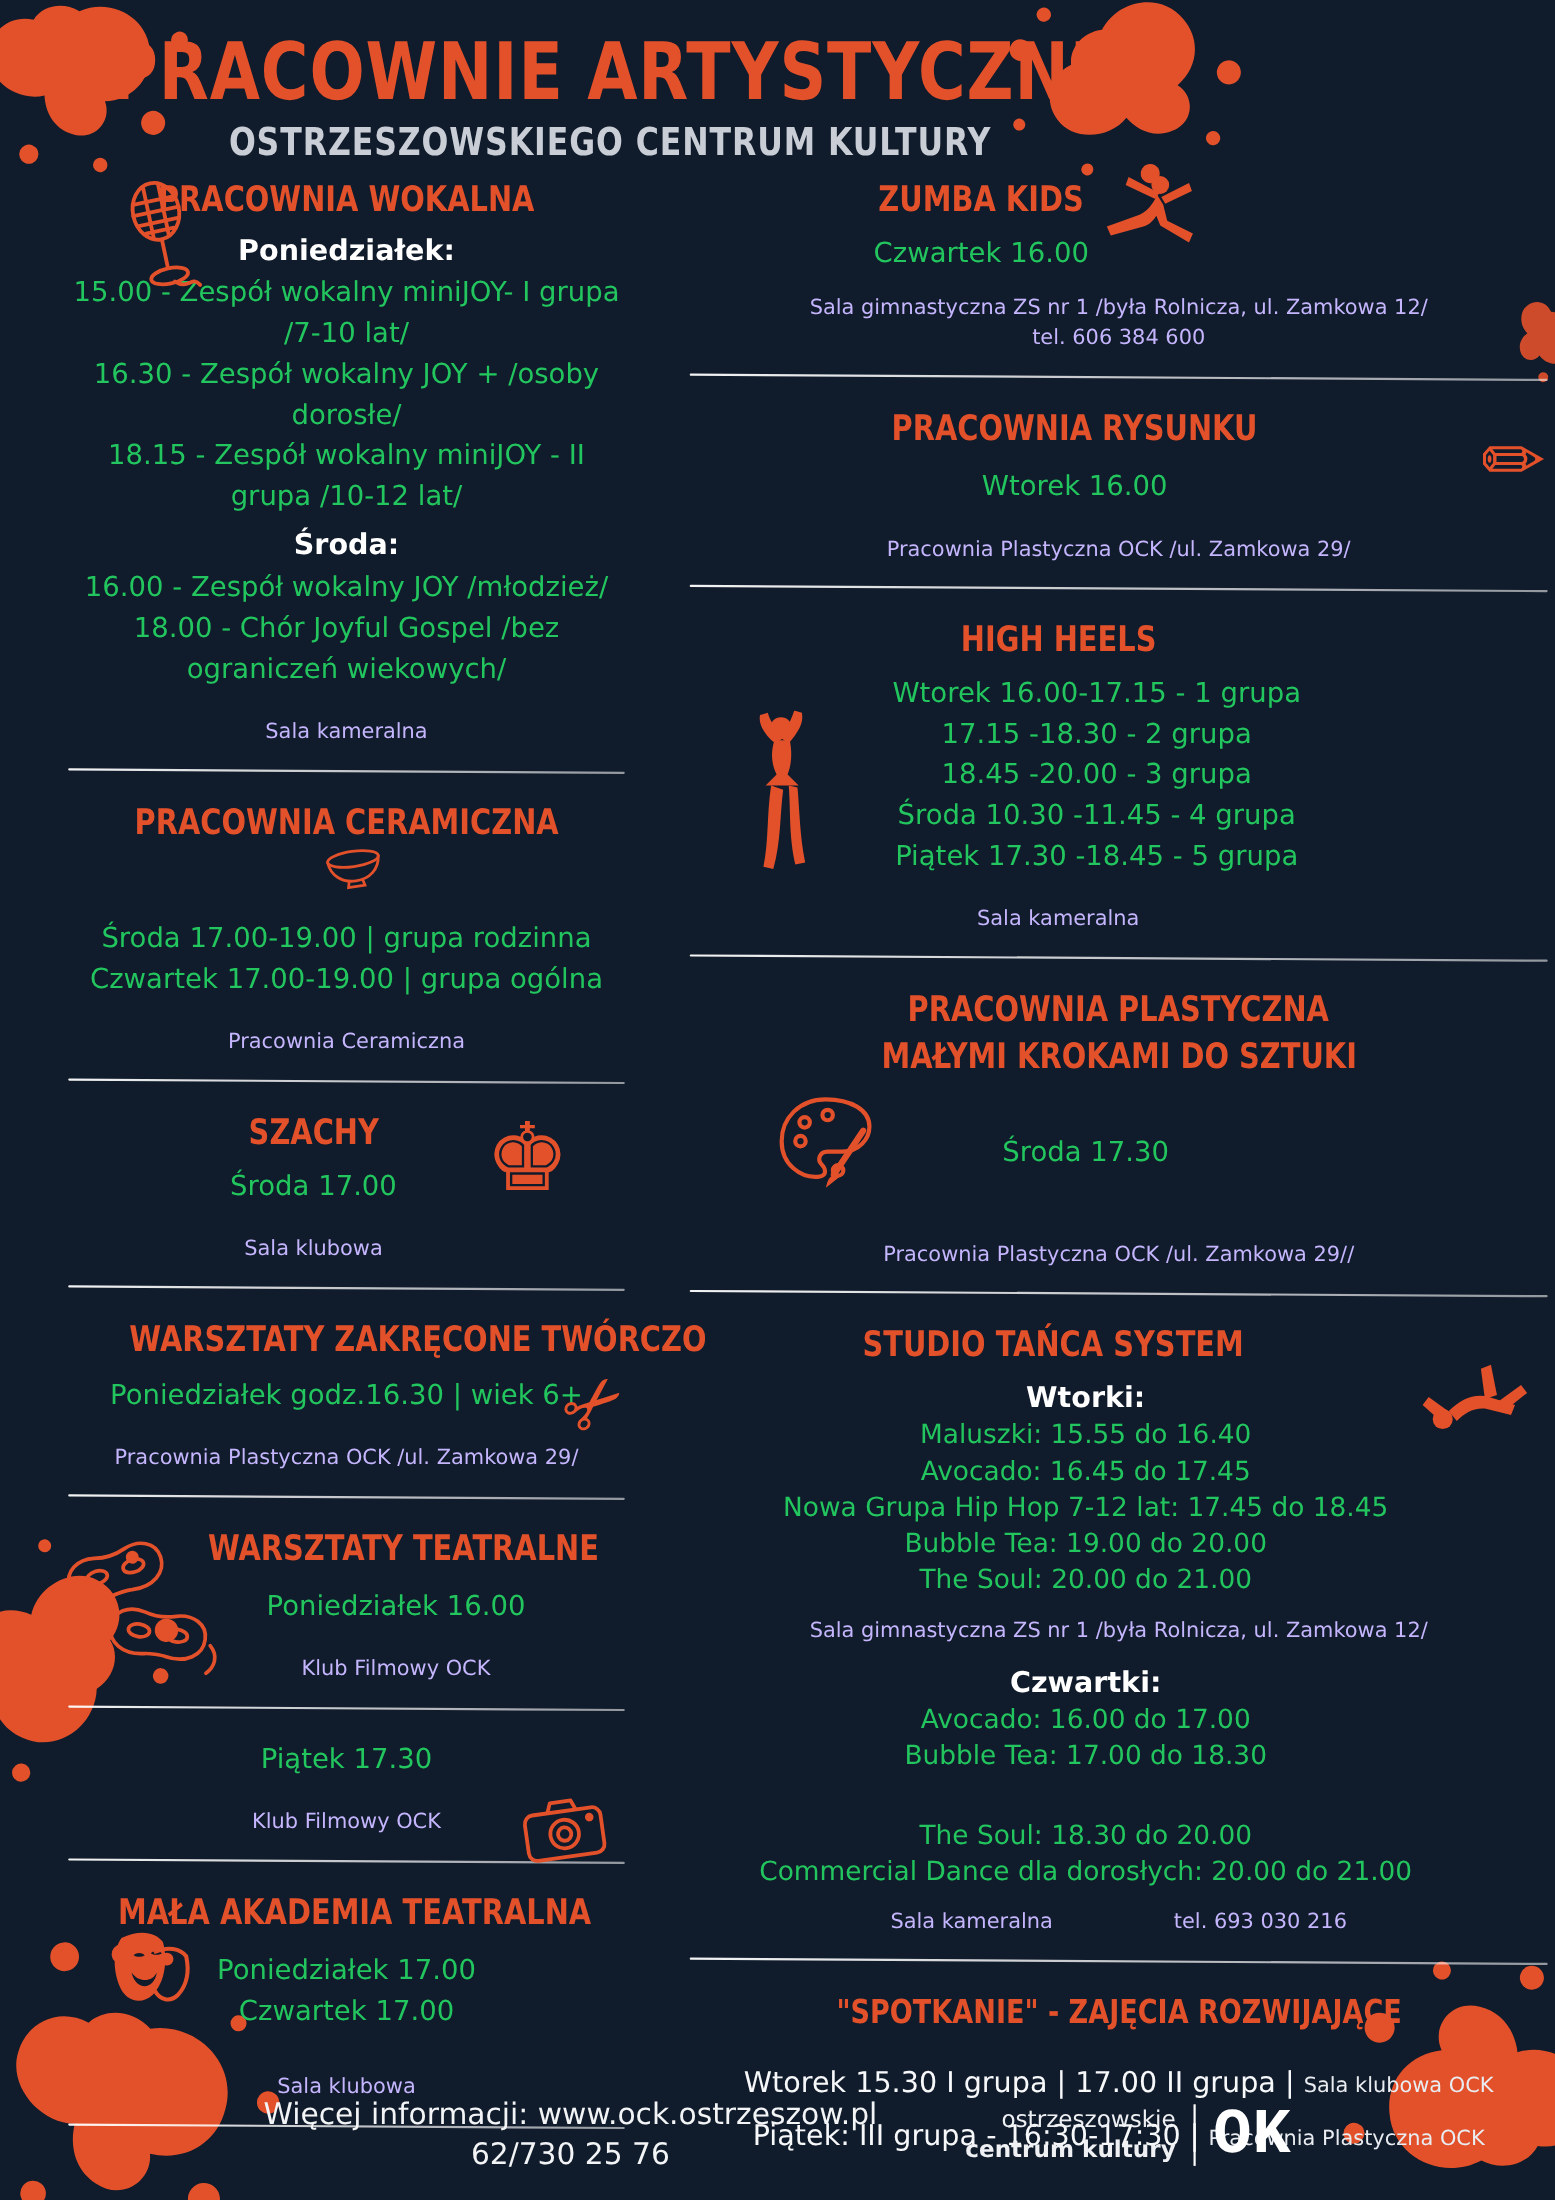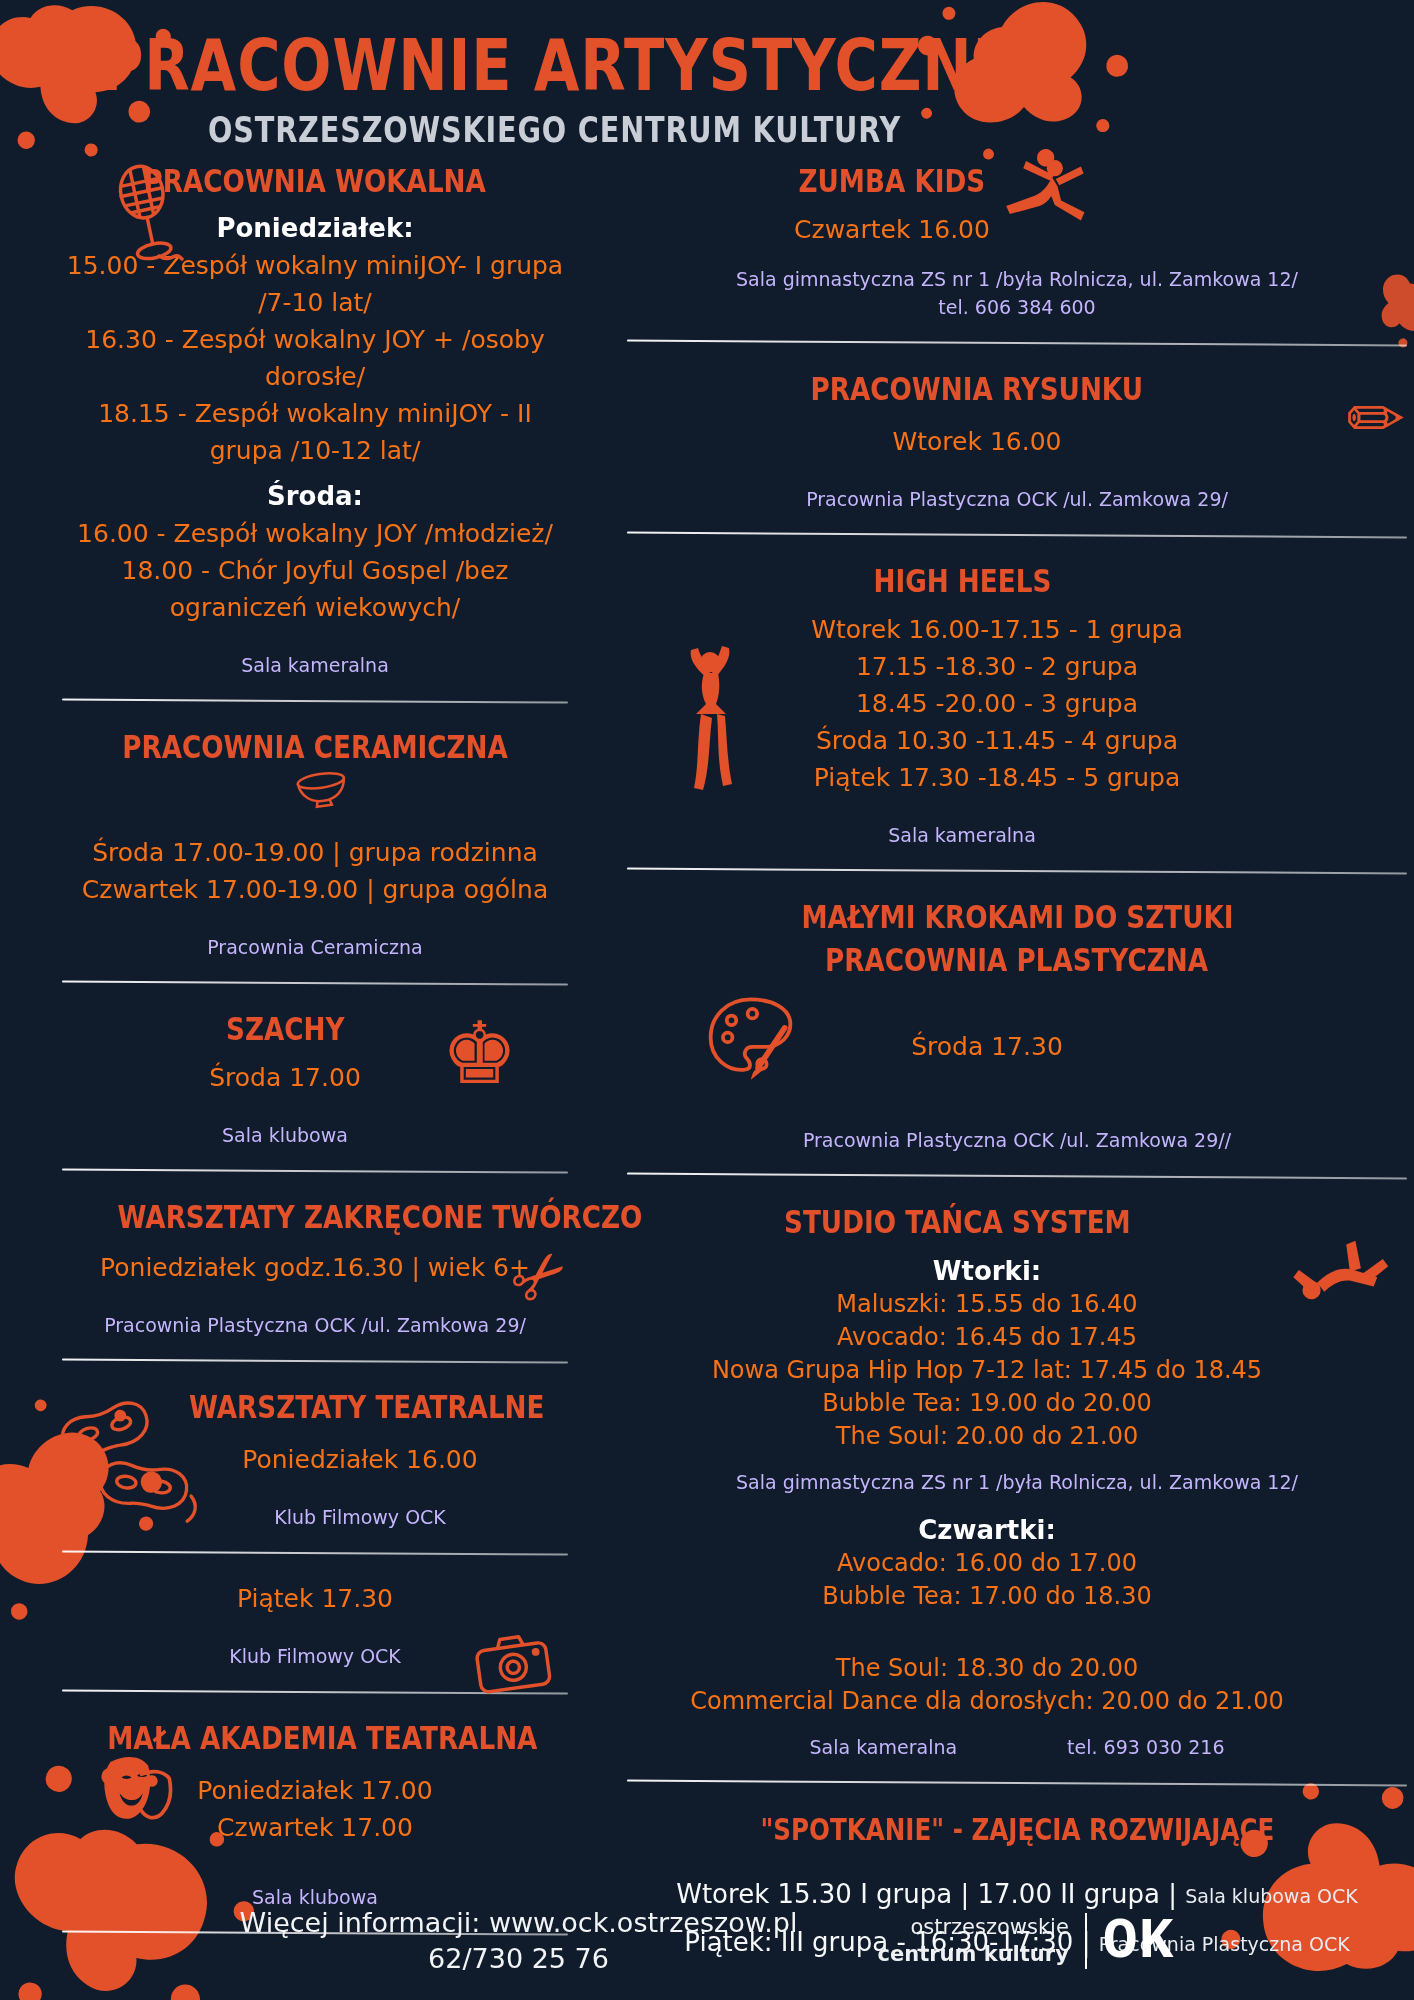--- a/index.html
+++ b/index.html
@@ -13,21 +13,21 @@
   .header{position:absolute;top:28px;left:0;width:1110px;text-align:center;z-index:2;}
   .main-title{margin:0;font-size:72px;font-weight:700;color:#e3512b;letter-spacing:1px;line-height:1.05;}
   .sub-title{margin:6px 0 0 0;font-size:35px;font-weight:700;color:#c9ced6;letter-spacing:1px;}
   
   .columns{position:absolute;top:158px;left:60px;display:flex;gap:55px;z-index:2;}
   .col-left{width:510px;}
   .col-right{width:784px;}
   .sec{position:relative;text-align:center;margin-bottom:6px;}
   .s-title{margin:4px 0 10px 0;font-size:32px;font-weight:700;color:#e3512b;line-height:1.22;}
   .s-title.two{margin-bottom:4px;}
-  .line{font-size:25px;line-height:37px;color:#f97316;}
+  .line{font-size:25px;line-height:37px;color:#22c55e;}
   .label{font-size:26px;font-weight:700;margin:12px 0 4px 0;color:#ffffff;}
   .venue{font-size:19px;color:#c4b5fd;margin-top:28px;}
   .venue.tight{margin-top:6px;}
   .divider{height:2px;margin:24px 2px 26px 2px;background:linear-gradient(90deg,rgba(255,255,255,.95),rgba(255,255,255,.55));transform:rotate(.35deg);border-radius:2px;}
   .icon{position:absolute;z-index:3;color:#e3512b;}
   .icon-inline{display:inline-block;vertical-align:middle;margin-left:14px;}
   .glyph{font-family:"DejaVu Sans",sans-serif;color:#e3512b;line-height:1;display:inline-block;}
   
   .pad-r-250{padding-right:250px;}
   .pad-r-80{padding-right:80px;}
@@ -300,22 +300,22 @@
         <svg width="95" height="95" viewBox="0 0 100 100" fill="none" stroke="#e3512b" stroke-width="4" stroke-linecap="round">
           <path d="M50 12 C25 12 8 30 8 52 C8 74 26 88 44 86 C52 85 50 78 46 74 C42 70 44 62 52 62 L66 62 C82 62 92 50 92 38 C92 22 74 12 50 12 Z"></path>
           <circle cx="30" cy="34" r="5"></circle>
             <circle cx="52" cy="27" r="5"></circle>
             <circle cx="26" cy="52" r="5"></circle>
             <circle cx="62" cy="80" r="5"></circle>
           <path d="M58 84 L86 42" stroke-width="6"></path>
           <path d="M52 94 C54 86 58 84 62 86 Z" fill="#e3512b" stroke-width="2"></path>
         </svg>
       </div>
+      <h2 class="s-title two"><span class="cond">PRACOWNIA PLASTYCZNA</span></h2>
       <h2 class="s-title two" style="margin-top:0;"><span class="cond">MAŁYMI KROKAMI DO SZTUKI</span></h2>
-      <h2 class="s-title two"><span class="cond">PRACOWNIA PLASTYCZNA</span></h2>
       <div class="line" style="margin-top:48px;padding-left:120px;padding-right:180px;">Środa 17.30</div>
       <div class="venue" style="margin-top:64px;">Pracownia Plastyczna OCK /ul. Zamkowa 29//</div>
       <div class="divider"></div>
     </section>
 
     <section class="sec studio">
       <div class="icon" style="right:18px;top:14px;">
         <svg width="105" height="105" viewBox="0 0 115 115" fill="#e3512b">
           <circle cx="28" cy="80" r="10"></circle>
           <path d="M34 72 C46 60 60 54 74 58 L100 66 L96 76 L72 70 C60 68 50 74 42 82 Z"></path>

